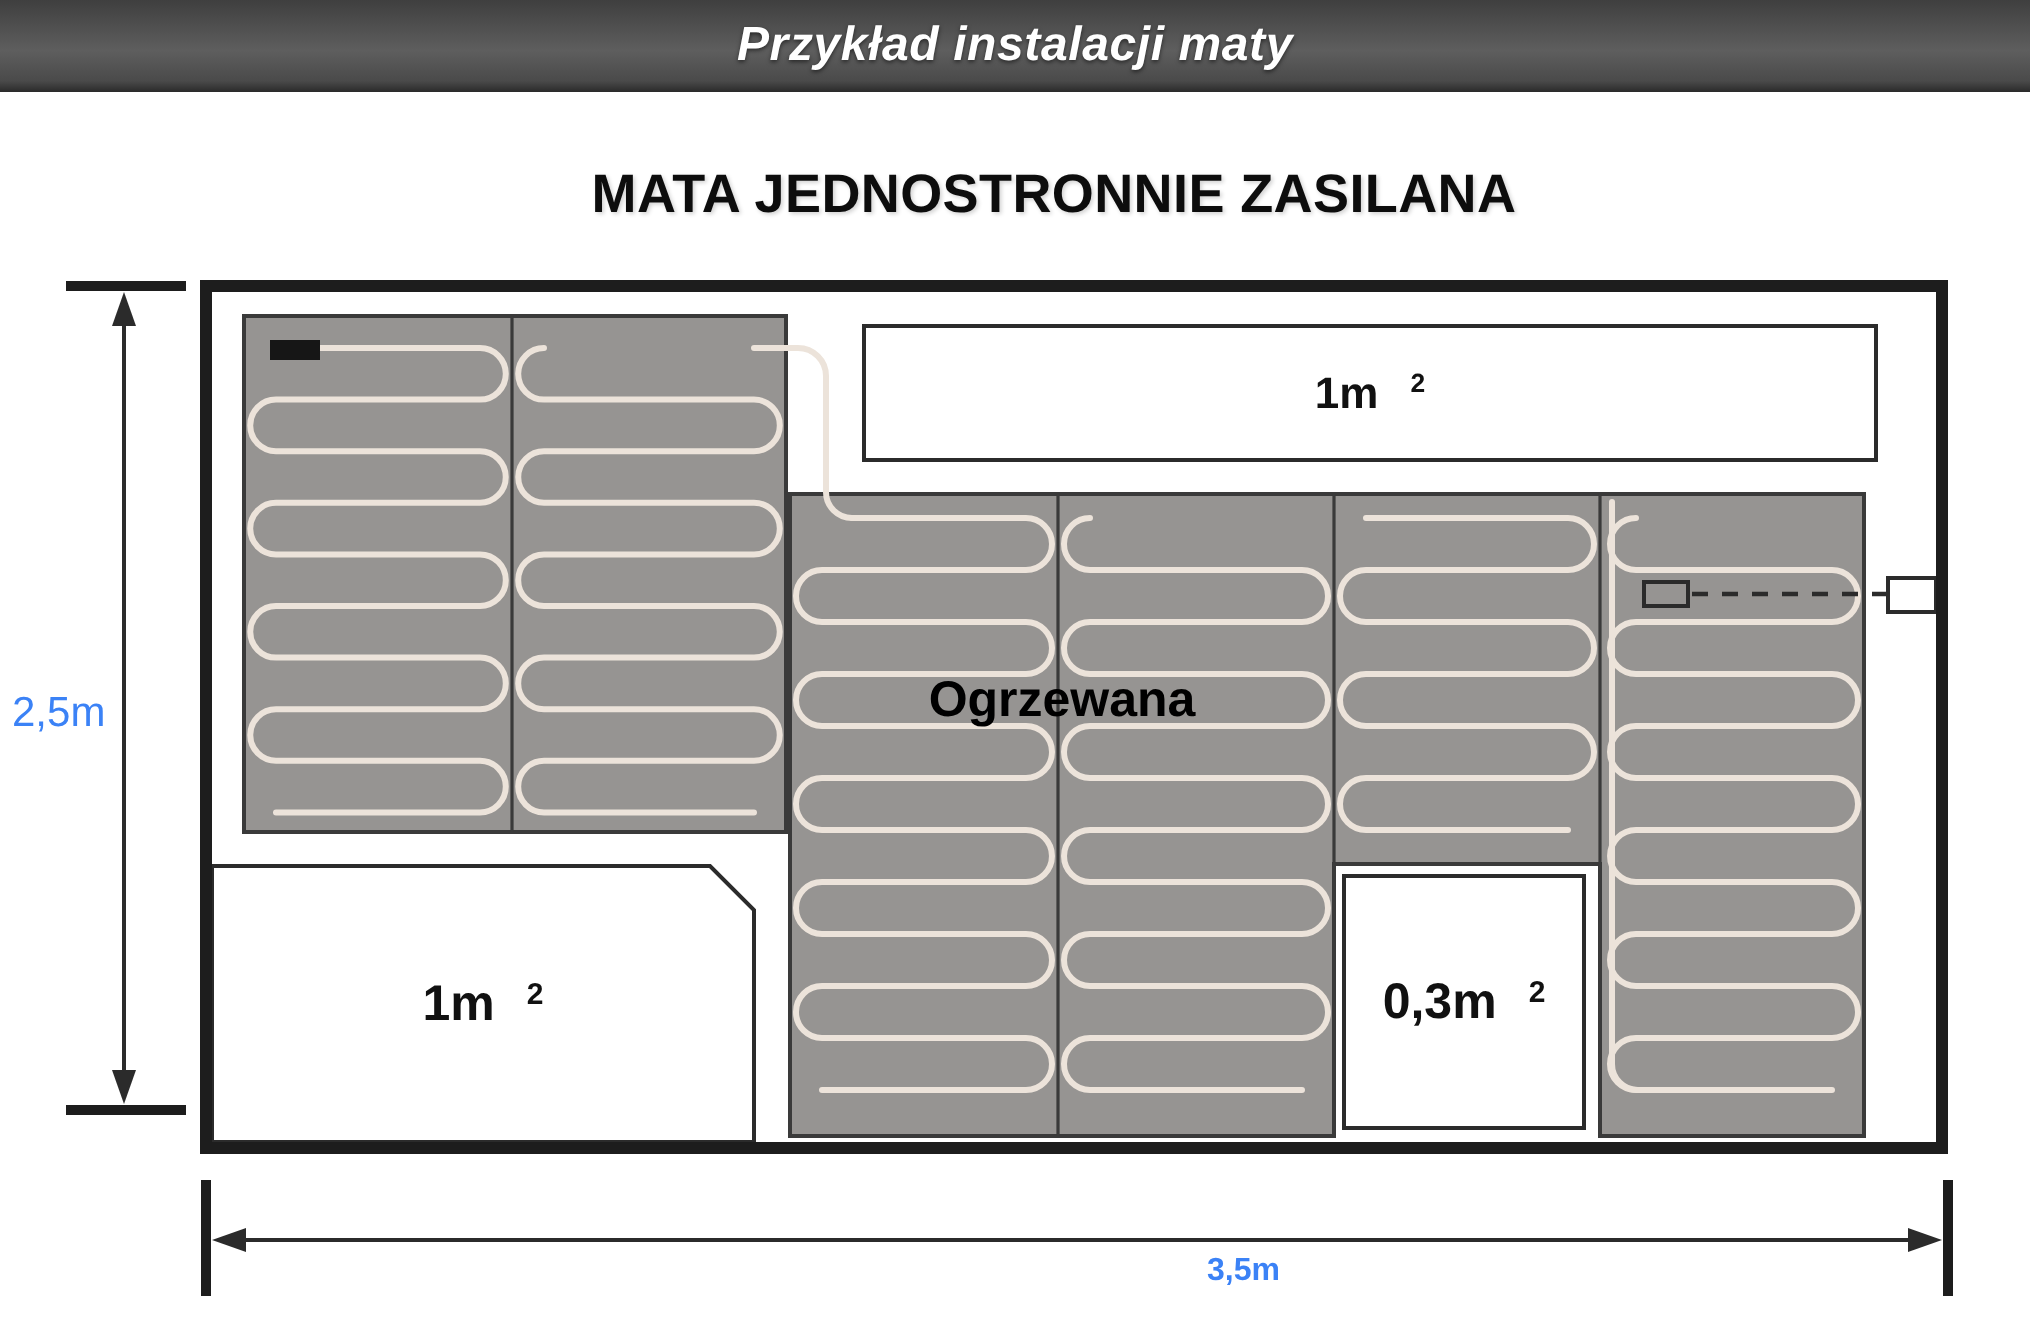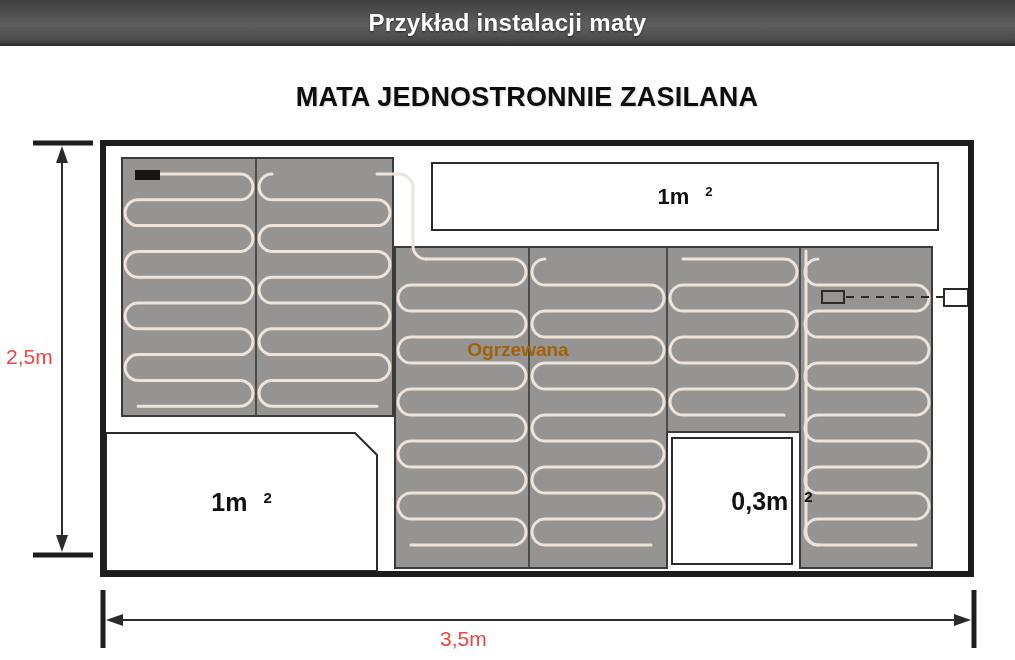--- a/index.html
+++ b/index.html
@@ -9,20 +9,21 @@
   }
   
   .header-bar{
     position:absolute;top:0;left:0;width:1015px;height:46px;
     background:linear-gradient(180deg,#3f3f3f 0%,#5e5e5e 55%,#4a4a4a 88%,#2a2a2a 100%);
     display:flex;align-items:center;justify-content:center;
   }
   .header-title{
     color:#ffffff;font-size:24px;font-weight:bold;letter-spacing:.3px;
     text-shadow:0 1px 2px rgba(0,0,0,.55);
+    font-style:italic;
   }
   
   .diagram-title{
     position:absolute;top:82px;left:0;width:1054px;text-align:center;
     font-size:27px;font-weight:bold;color:#0d0d0d;letter-spacing:.2px;
     text-shadow:1px 1px 2px rgba(0,0,0,.18);
   }
   
   svg.plan{position:absolute;left:0;top:0;width:1015px;height:660px;}
   .mat{fill:var(--c-mat);stroke:var(--c-matline);stroke-width:2;}
@@ -38,28 +39,28 @@
   .dimcap{stroke:#1d1d1d;stroke-width:5;}
   .dimhead{fill:#2b2b2b;}
   
   .area-label{
     position:absolute;display:flex;align-items:center;justify-content:center;
     font-weight:bold;color:#111111;gap:16px;
   }
   .area-label sup{font-size:60%;margin-top:-10px;}
   .area-top{left:432px;top:163px;width:506px;height:67px;font-size:22px;}
   .area-bl{left:106px;top:433px;width:271px;height:138px;font-size:25px;}
-  .area-small{left:672px;top:438px;width:120px;height:126px;font-size:25px;padding-left:40px;}
+  .area-small{left:672px;top:438px;width:120px;height:126px;font-size:25px;}
   .heated-label{
-    position:absolute;left:382px;top:334px;width:272px;text-align:center;
-    font-size:19px;font-weight:bold;color:#a16207;line-height:32px;
+    position:absolute;left:395px;top:334px;width:272px;text-align:center;
+    font-size:25px;font-weight:bold;color:#000000;line-height:32px;
   }
-  .dim{position:absolute;color:#ef4444;font-size:21px;}
+  .dim{position:absolute;color:#3b82f6;font-size:21px;}
   .dim-h{left:6px;top:345px;width:50px;text-align:left;}
-  .dim-w{left:440px;top:627px;width:200px;text-align:left;font-size:21px;}
+  .dim-w{left:440px;top:627px;width:200px;text-align:right;font-size:16px;font-weight:bold;}
 </style>
 </head>
 <body>
 
 <div class="canvas">
 
   <div class="header-bar">
     <span class="header-title">Przykład instalacji maty</span>
   </div>
 

